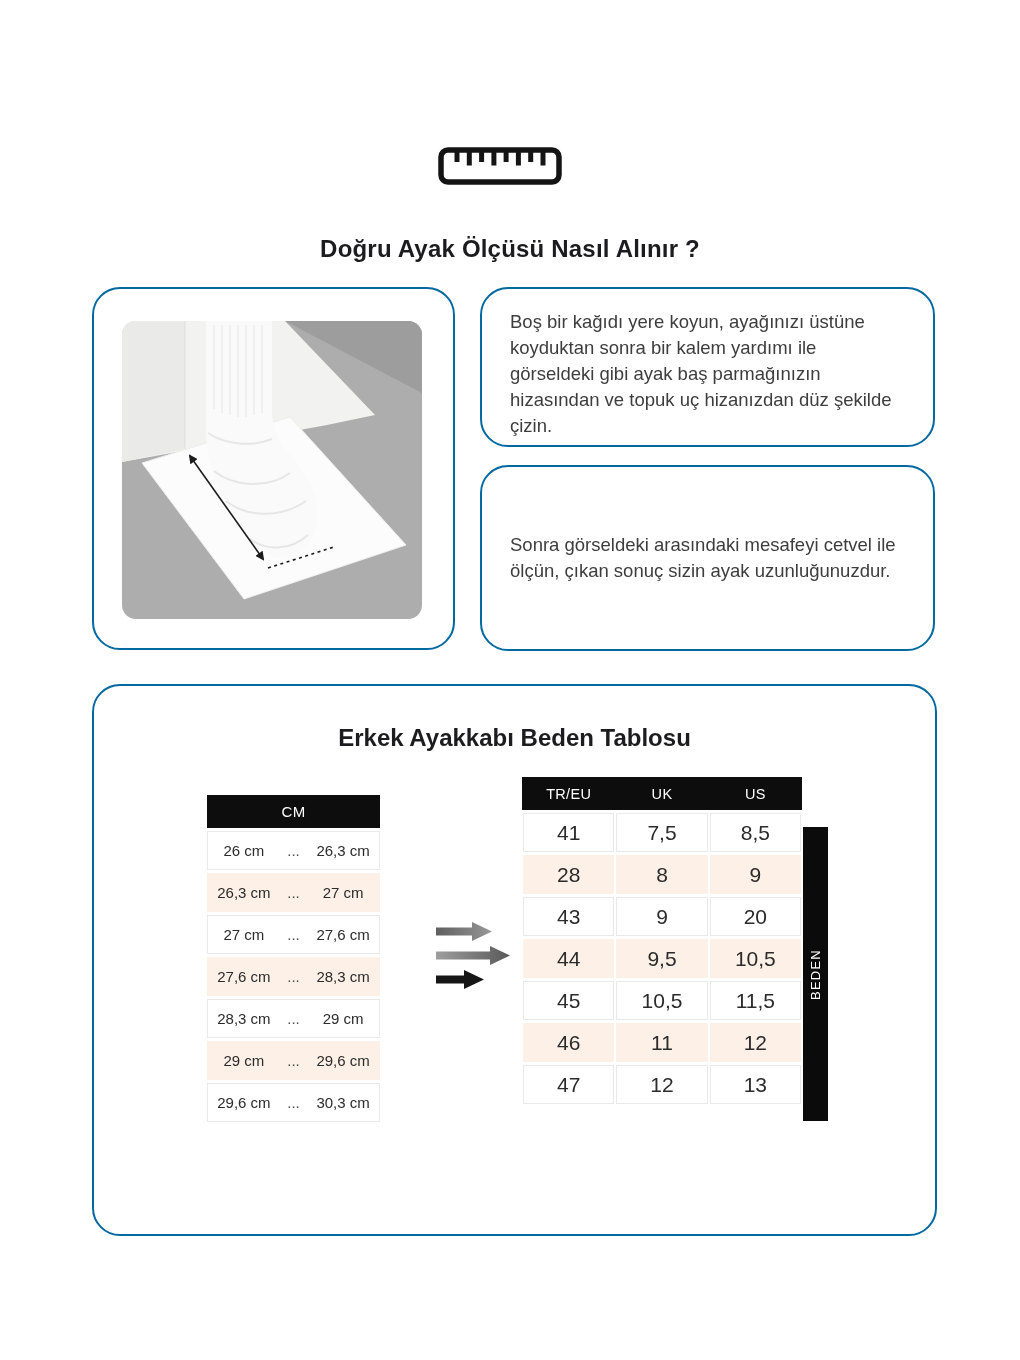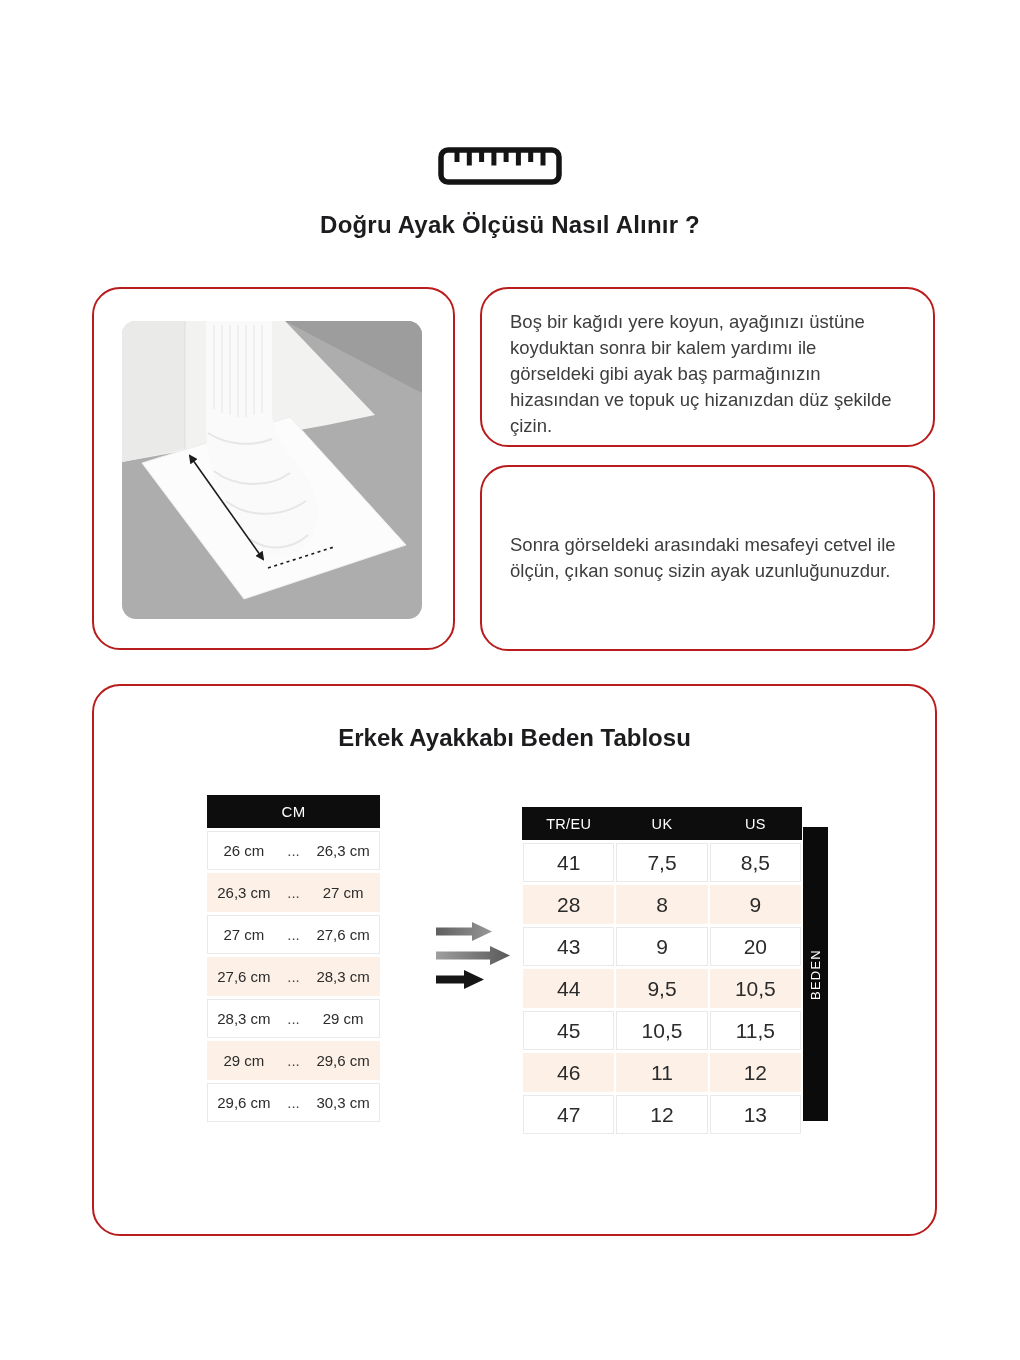--- a/index.html
+++ b/index.html
@@ -1,40 +1,40 @@
 <!DOCTYPE html>
 <html><head>
 <meta charset="utf-8">
 <style>
   html,body{margin:0;padding:0;background:#fff;}
   body{width:1020px;height:1360px;font-family:"Liberation Sans",sans-serif;-webkit-font-smoothing:antialiased;}
   .page{position:relative;width:1020px;height:1360px;background:#fff;overflow:hidden;}
 
   .ruler-wrap{position:absolute;left:437px;top:146px;width:126px;height:40px;}
 
-  .page-title{position:absolute;left:0;top:211px;width:1020px;margin:0;text-align:center;
+  .page-title{position:absolute;left:0;top:235px;width:1020px;margin:0;text-align:center;
     font-size:24px;font-weight:700;color:#1c1c1e;letter-spacing:.2px;}
 
-  .card{border:2px solid #b91c1c;border-radius:28px;background:#fff;box-sizing:border-box;}
+  .card{border:2px solid #0369a1;border-radius:28px;background:#fff;box-sizing:border-box;}
 
   .img-card{position:absolute;left:92px;top:287px;width:363px;height:363px;}
   .photo{position:absolute;left:28px;top:32px;width:300px;height:298px;border-radius:14px;overflow:hidden;}
 
   .text-card-1{position:absolute;left:480px;top:287px;width:455px;height:160px;
     display:flex;align-items:flex-start;padding:20px 30px 0 28px;}
   .text-card-2{position:absolute;left:480px;top:465px;width:455px;height:186px;
     display:flex;align-items:center;padding:0 30px 0 28px;}
   .text-card-1 p,.text-card-2 p{margin:0;font-size:18.5px;line-height:26px;color:#3d3d3d;}
 
   .big-card{position:absolute;left:92px;top:684px;width:845px;height:552px;}
   .section-title{position:absolute;left:0;top:38px;width:100%;margin:0;text-align:center;
     font-size:24px;font-weight:700;color:#1c1c1e;}
 
   .cm-table{position:absolute;left:113px;top:109px;width:173px;}
-  .size-table{position:absolute;left:428px;top:121px;width:280px;}
+  .size-table{position:absolute;left:428px;top:91px;width:280px;}
 
   .thead{height:33px;background:#0d0d0d;color:#fff;display:flex;align-items:center;justify-content:center;
     font-size:15px;font-weight:500;letter-spacing:.4px;}
   .thead3{height:33px;background:#0d0d0d;color:#fff;display:flex;align-items:center;
     font-size:14.5px;font-weight:500;letter-spacing:.3px;}
   .thead3 span{flex:1;text-align:center;}
 
   .trow{height:39px;margin-top:3px;display:flex;align-items:center;box-sizing:border-box;
     background:#fff;border:1px solid #e9e9e9;font-size:15px;color:#2b2b2b;}
   .trow.alt{background:#fdf1e7;border-color:#fdf1e7;}

